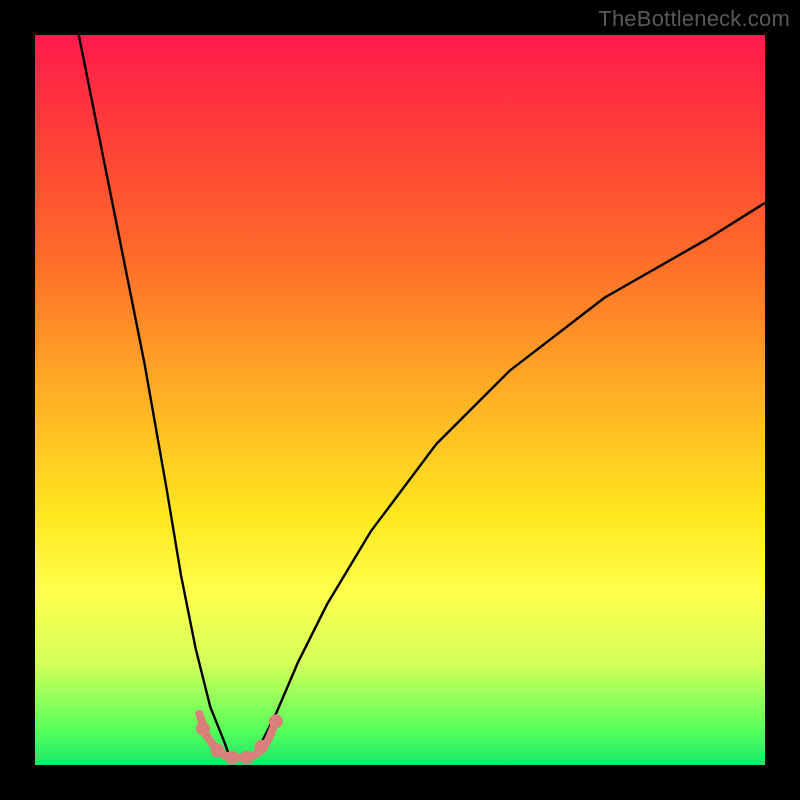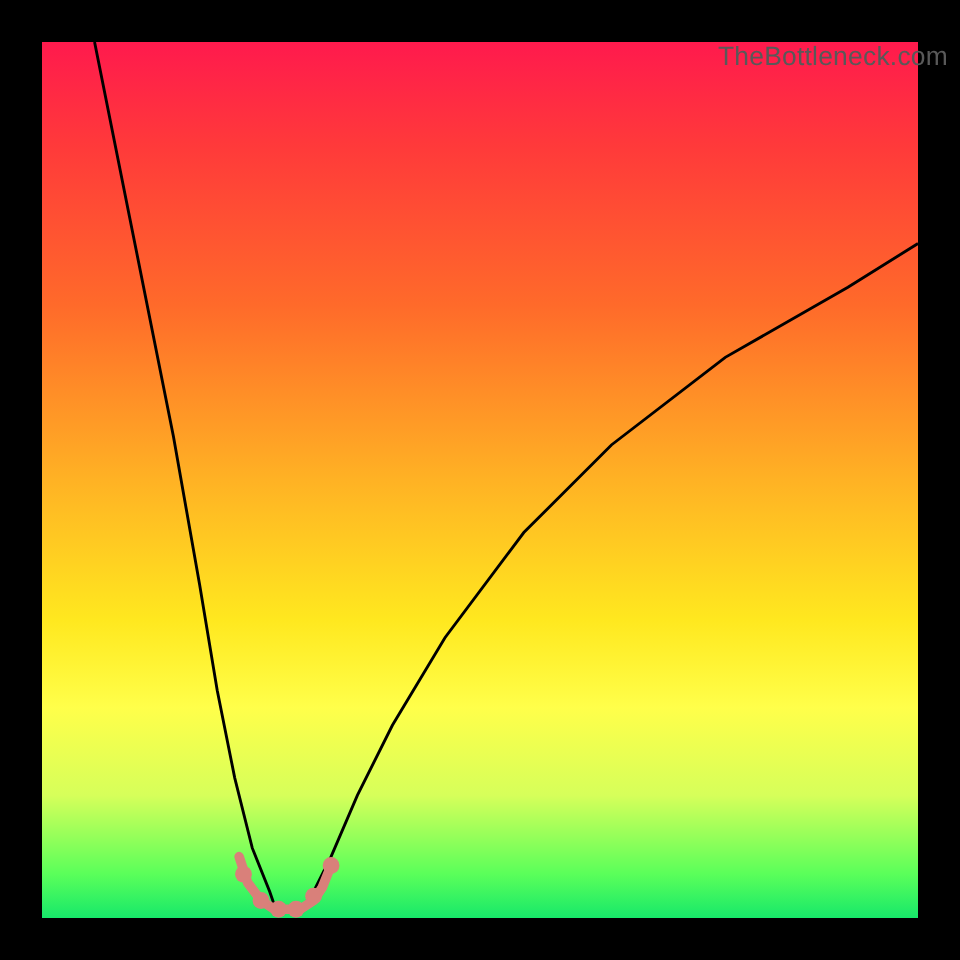--- a/index.html
+++ b/index.html
@@ -36,21 +36,20 @@
     );
   }
   .watermark {
     position: absolute;
     top: 6px;
     right: 10px;
     color: #595959;
     font-size: 22px;
     font-weight: 500;
     letter-spacing: 0.2px;
-    margin-top: 28px;
   }
   svg.curves {
     position: absolute;
     inset: 0;
     width: 730px;
     height: 730px;
     pointer-events: none;
   }
 </style>
 </head>

